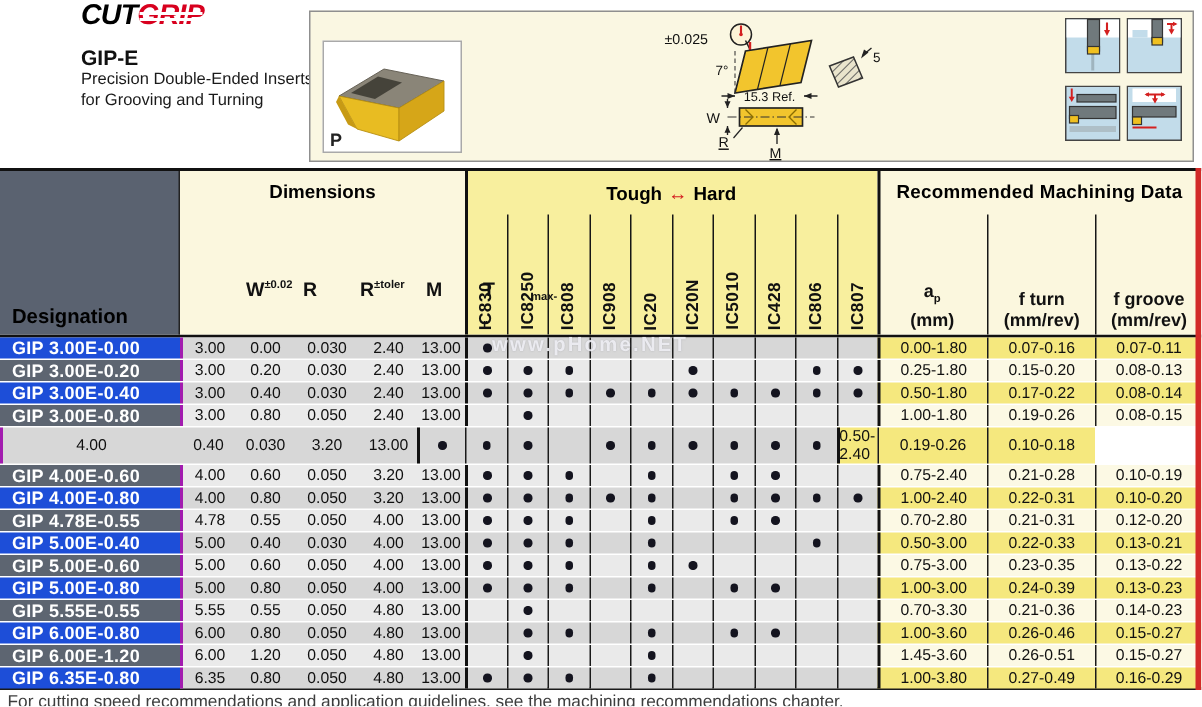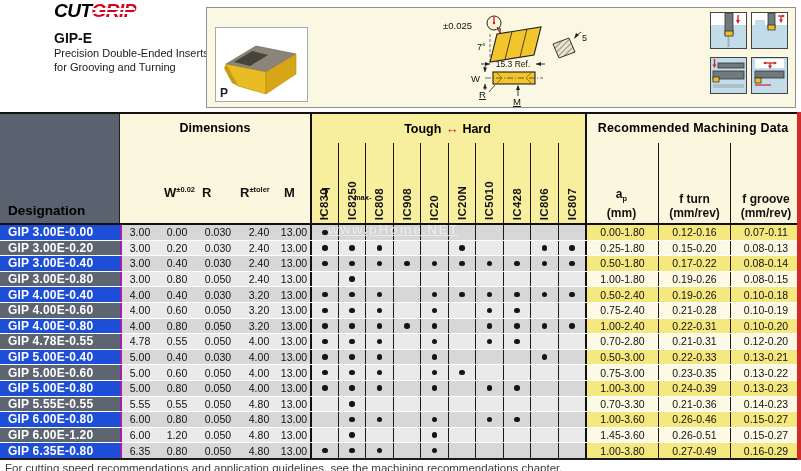--- a/index.html
+++ b/index.html
@@ -75,21 +75,21 @@
   .r-a .c-mach{background:#F5E87E;} .r-b .c-mach{background:#FCF9E4;}
   .c-dim.first{border-left:2px solid #a21caf;}
   .c-grade{border-left:1px solid #1a1a1a;}
   .c-grade.first{border-left:2px solid #111;}
   .c-mach{border-left:1px solid #1a1a1a;}
   .c-mach.first{border-left:2px solid #111;}
   .dot{width:5.5px;height:5.5px;border-radius:50%;background:#14141f;}
 
   .watermark{position:absolute;left:328px;top:222px;font-weight:bold;font-size:13.5px;
              letter-spacing:1.5px;color:rgba(248,248,252,0.82);
-             text-shadow:0 0 1px rgba(140,140,150,0.6);z-index:6;text-decoration:underline;}
+             text-shadow:0 0 1px rgba(140,140,150,0.6);z-index:6;}
   .red-edge{position:absolute;left:797px;top:112px;width:4px;height:348px;background:#D22A28;z-index:7;}
   .footnote{position:absolute;left:5px;top:462px;width:780px;height:9px;overflow:hidden;
             font-size:11.5px;color:#3d3d3d;}
   svg text{font-family:"Liberation Sans",sans-serif;}
 </style>
 </head>
 <body>
 
 <div class="page">
 
@@ -288,21 +288,21 @@
         <div class="cell c-grade"></div>
         <div class="cell c-grade"></div>
         <div class="cell c-grade"></div>
         <div class="cell c-grade"></div>
         <div class="cell c-grade"></div>
         <div class="cell c-grade"></div>
         <div class="cell c-grade"></div>
         <div class="cell c-grade"></div>
         <div class="cell c-grade"></div>
         <div class="cell c-mach first">0.00-1.80</div>
-        <div class="cell c-mach">0.12-0.16</div>
+        <div class="cell c-mach">0.07-0.16</div>
         <div class="cell c-mach">0.07-0.11</div>
       </div>
       <div class="row r-b">
         <div class="cell c-des">GIP 3.00E-0.20</div>
         <div class="cell c-dim first">3.00</div>
         <div class="cell c-dim">0.20</div>
         <div class="cell c-dim">0.030</div>
         <div class="cell c-dim">2.40</div>
         <div class="cell c-dim">13.00</div>
         <div class="cell c-grade first">
@@ -389,21 +389,20 @@
         <div class="cell c-grade"></div>
         <div class="cell c-grade"></div>
         <div class="cell c-grade"></div>
         <div class="cell c-grade"></div>
         <div class="cell c-grade"></div>
         <div class="cell c-mach first">1.00-1.80</div>
         <div class="cell c-mach">0.19-0.26</div>
         <div class="cell c-mach">0.08-0.15</div>
       </div>
       <div class="row r-a">
-        <div class="cell c-des">GIP 4.00E-0.40</div>
         <div class="cell c-dim first">4.00</div>
         <div class="cell c-dim">0.40</div>
         <div class="cell c-dim">0.030</div>
         <div class="cell c-dim">3.20</div>
         <div class="cell c-dim">13.00</div>
         <div class="cell c-grade first">
           <span class="dot"></span>
         </div>
         <div class="cell c-grade">
           <span class="dot"></span>

